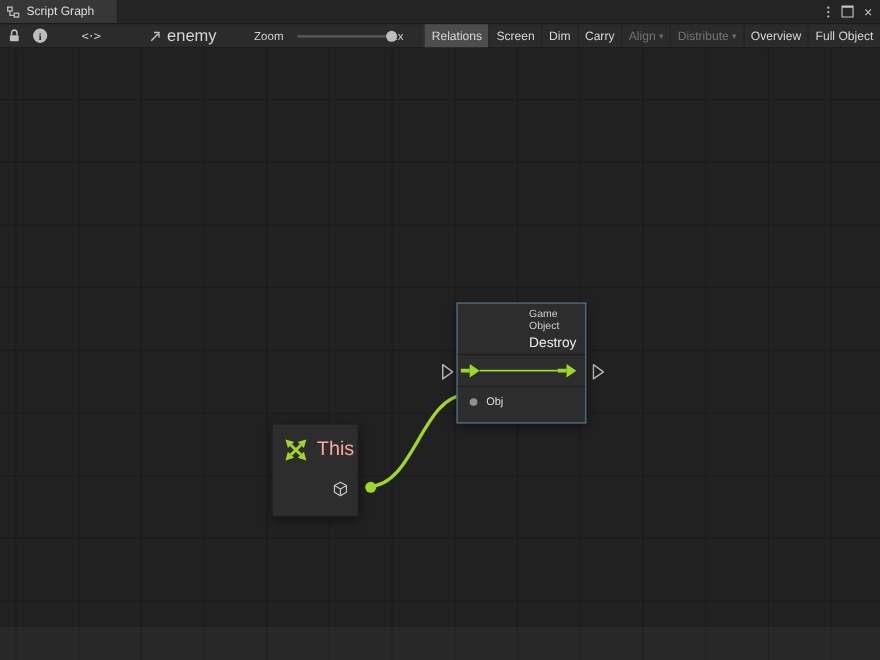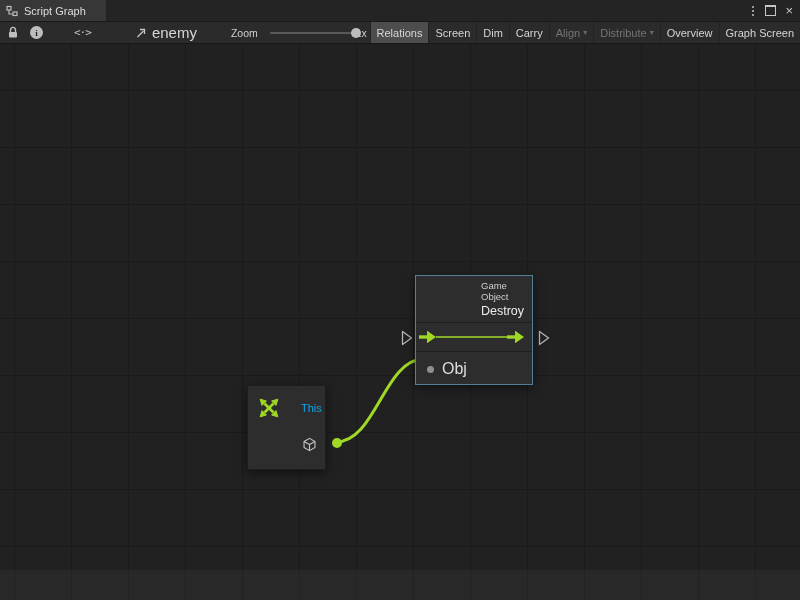--- a/index.html
+++ b/index.html
@@ -53,24 +53,24 @@
   .node-this{left:247px;top:341px;width:79px;height:85px;border:1px solid #1d1d1d;}
 
   .n-header{height:46px;display:flex;align-items:center;gap:8px;padding:0 9px;box-sizing:border-box;}
   .n-titles{display:flex;flex-direction:column;margin-left:48px;}
   .n-cat{font-size:9.5px;color:#cfcfcf;}
   .n-title{font-size:12.5px;color:#ececec;margin-top:2px;text-align:right;}
   .n-div{height:1px;background:#1e1e1e;}
   .flow-row{height:28px;position:relative;}
   .obj-row{display:flex;align-items:center;gap:8px;padding:8px 0 0 11px;}
   .port-dot{width:7px;height:7px;border-radius:50%;background:#909090;}
-  .obj-label{font-size:16px;color:#dedede;}
+  .obj-label{font-size:10px;color:#dedede;}
 
   .this-row{display:flex;align-items:center;gap:9px;padding:12px 0 0 11px;}
-  .this-label{font-size:11px;color:#0ea5e9;margin-left:13px;}
+  .this-label{font-size:18px;color:#fca5a5;}
   .this-cube{position:absolute;right:8px;bottom:17px;}
   .out-dot{position:absolute;left:84px;top:52px;width:10px;height:10px;border-radius:50%;background:#a0d827;}
 
   .tri{position:absolute;}
   .tri-left{left:401px;top:286px;}
   .tri-right{left:538px;top:286px;}
 </style>
 </head>
 <body>
 
@@ -138,21 +138,21 @@
           <span class="dd">▾</span>
       </span>
       <span class="tb-btn disabled">
         <span>Distribute</span>
           <span class="dd">▾</span>
       </span>
       <span class="tb-btn">
           <span>Overview</span>
         </span>
       <span class="tb-btn">
-          <span>Graph Screen</span>
+          <span>Full Object</span>
         </span>
     </div>
   </div>
 
   <div class="canvas">
     <div class="bottom-band"></div>
 
     <svg class="wire-svg">
       <path d="M336,398 C376,398 384,315 424,315" fill="none" stroke="#a0d827" stroke-width="3"></path>
     </svg>

